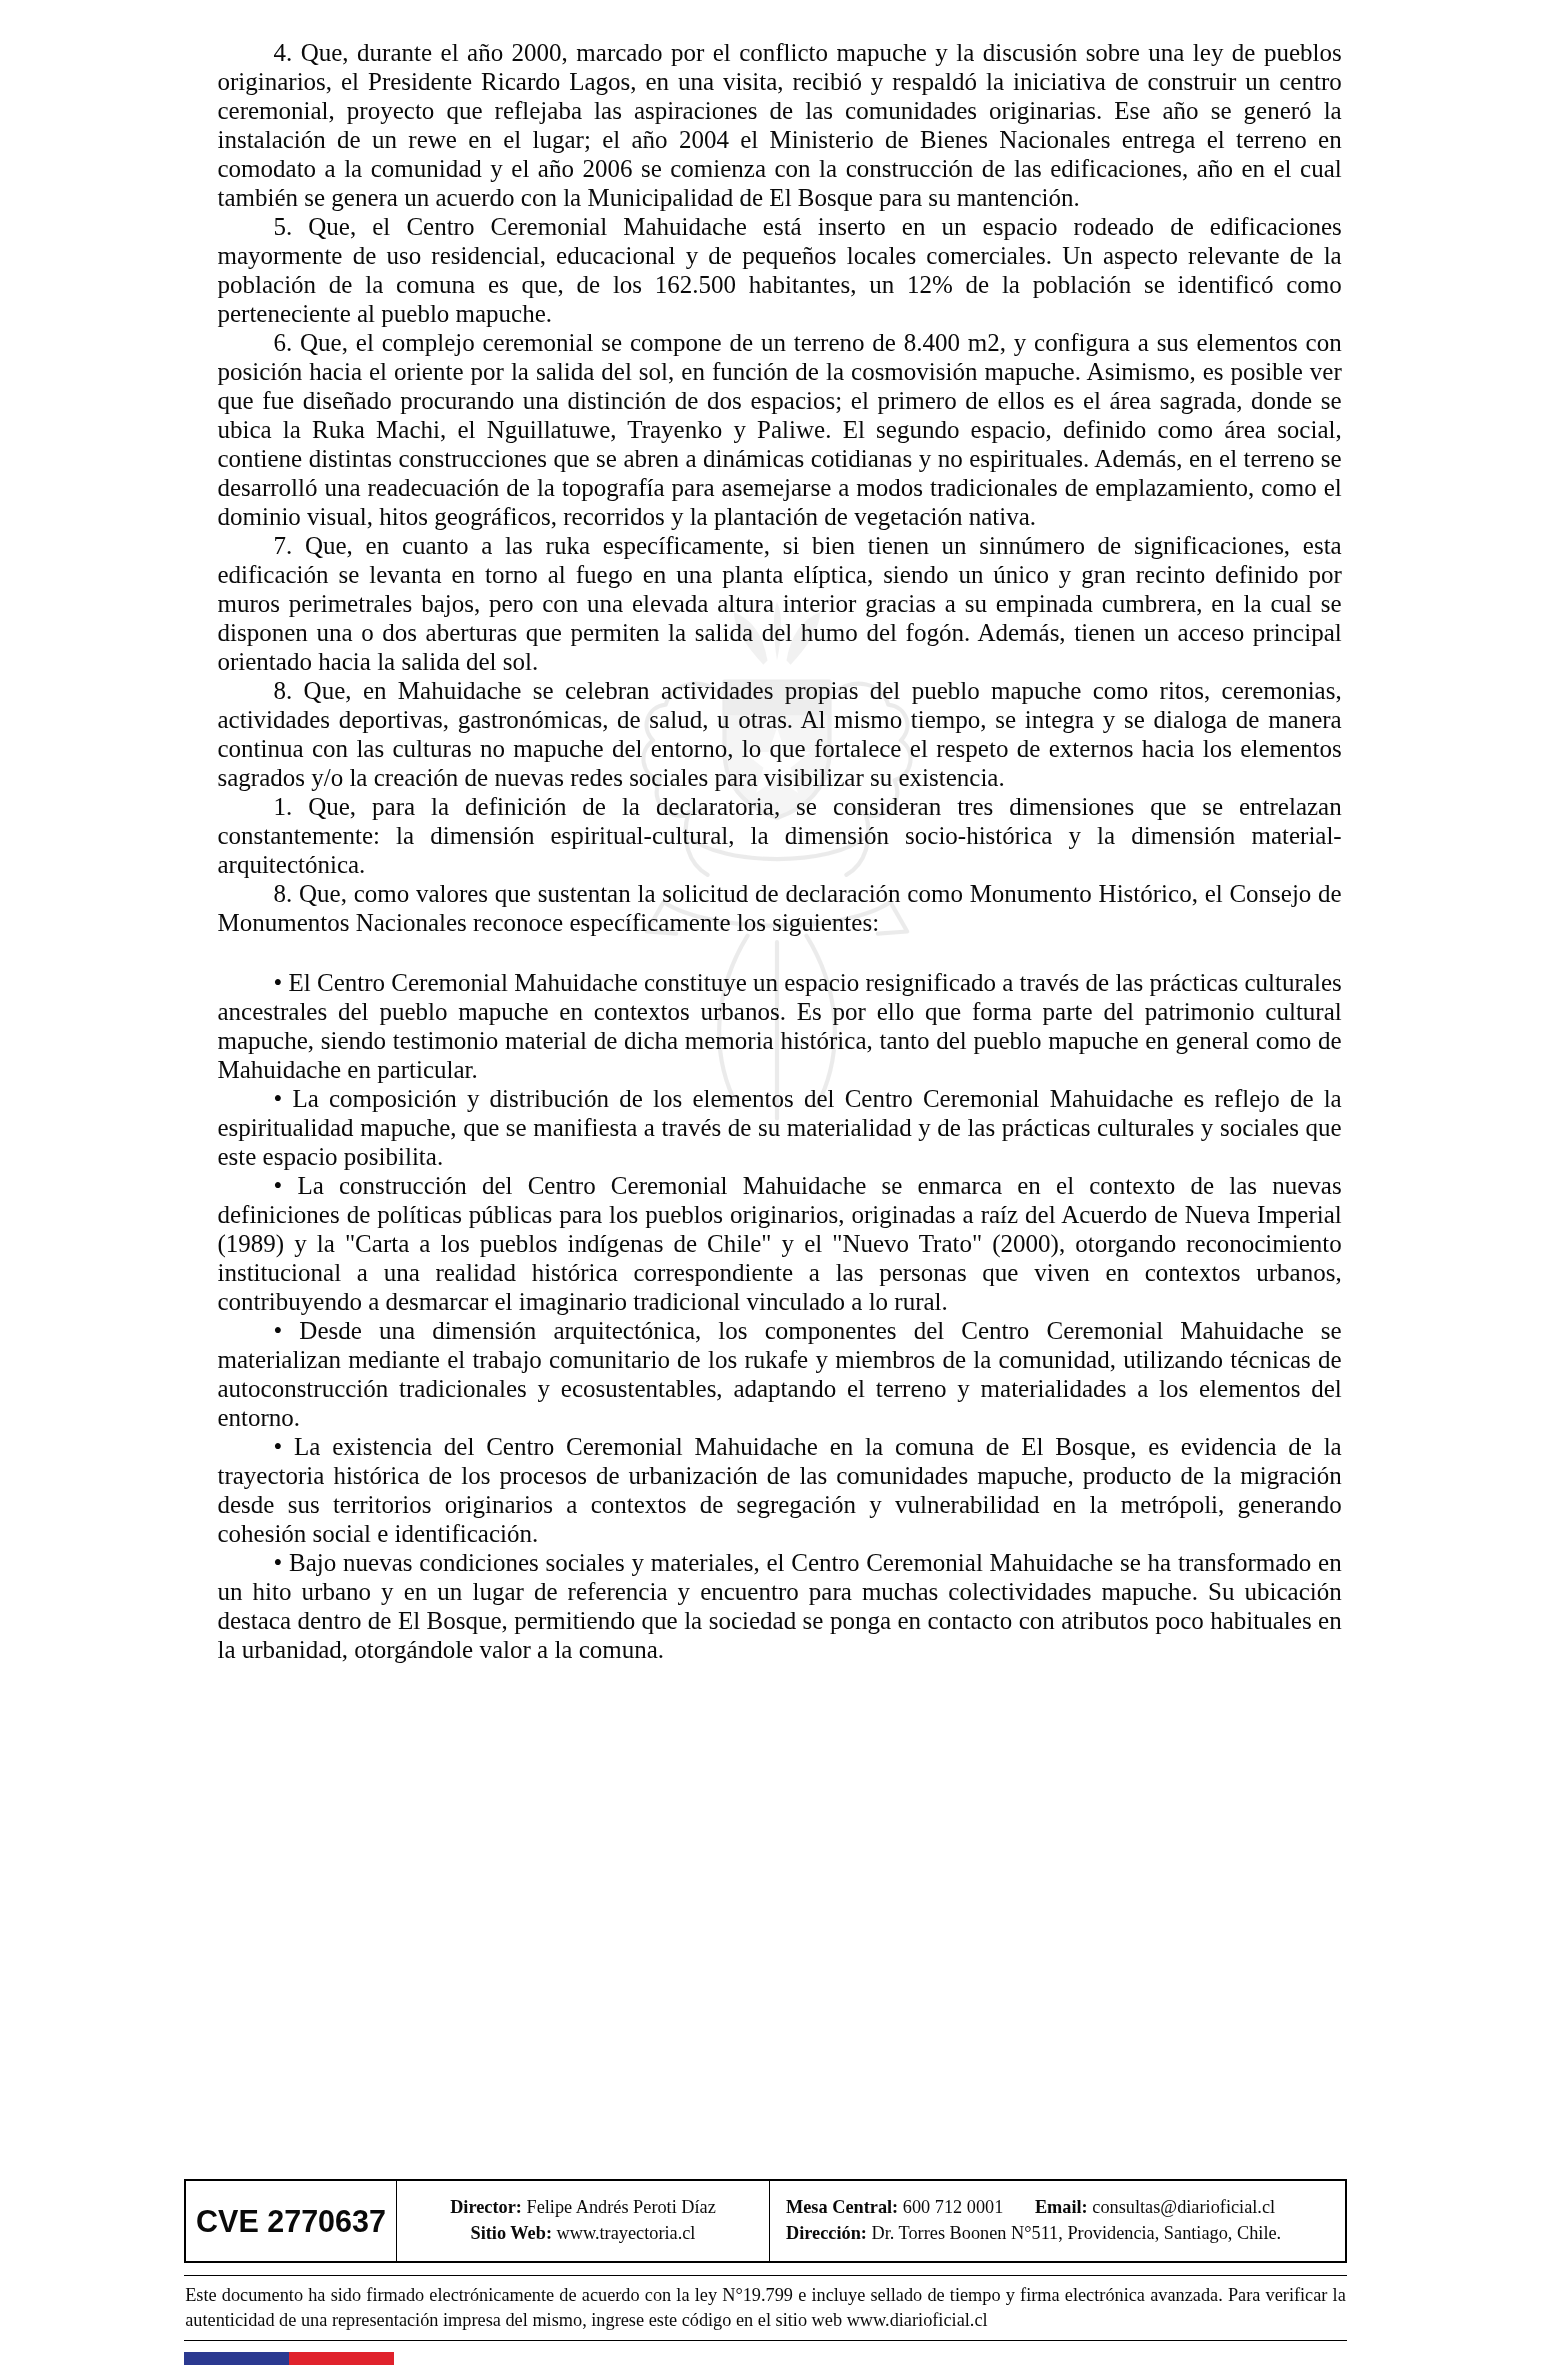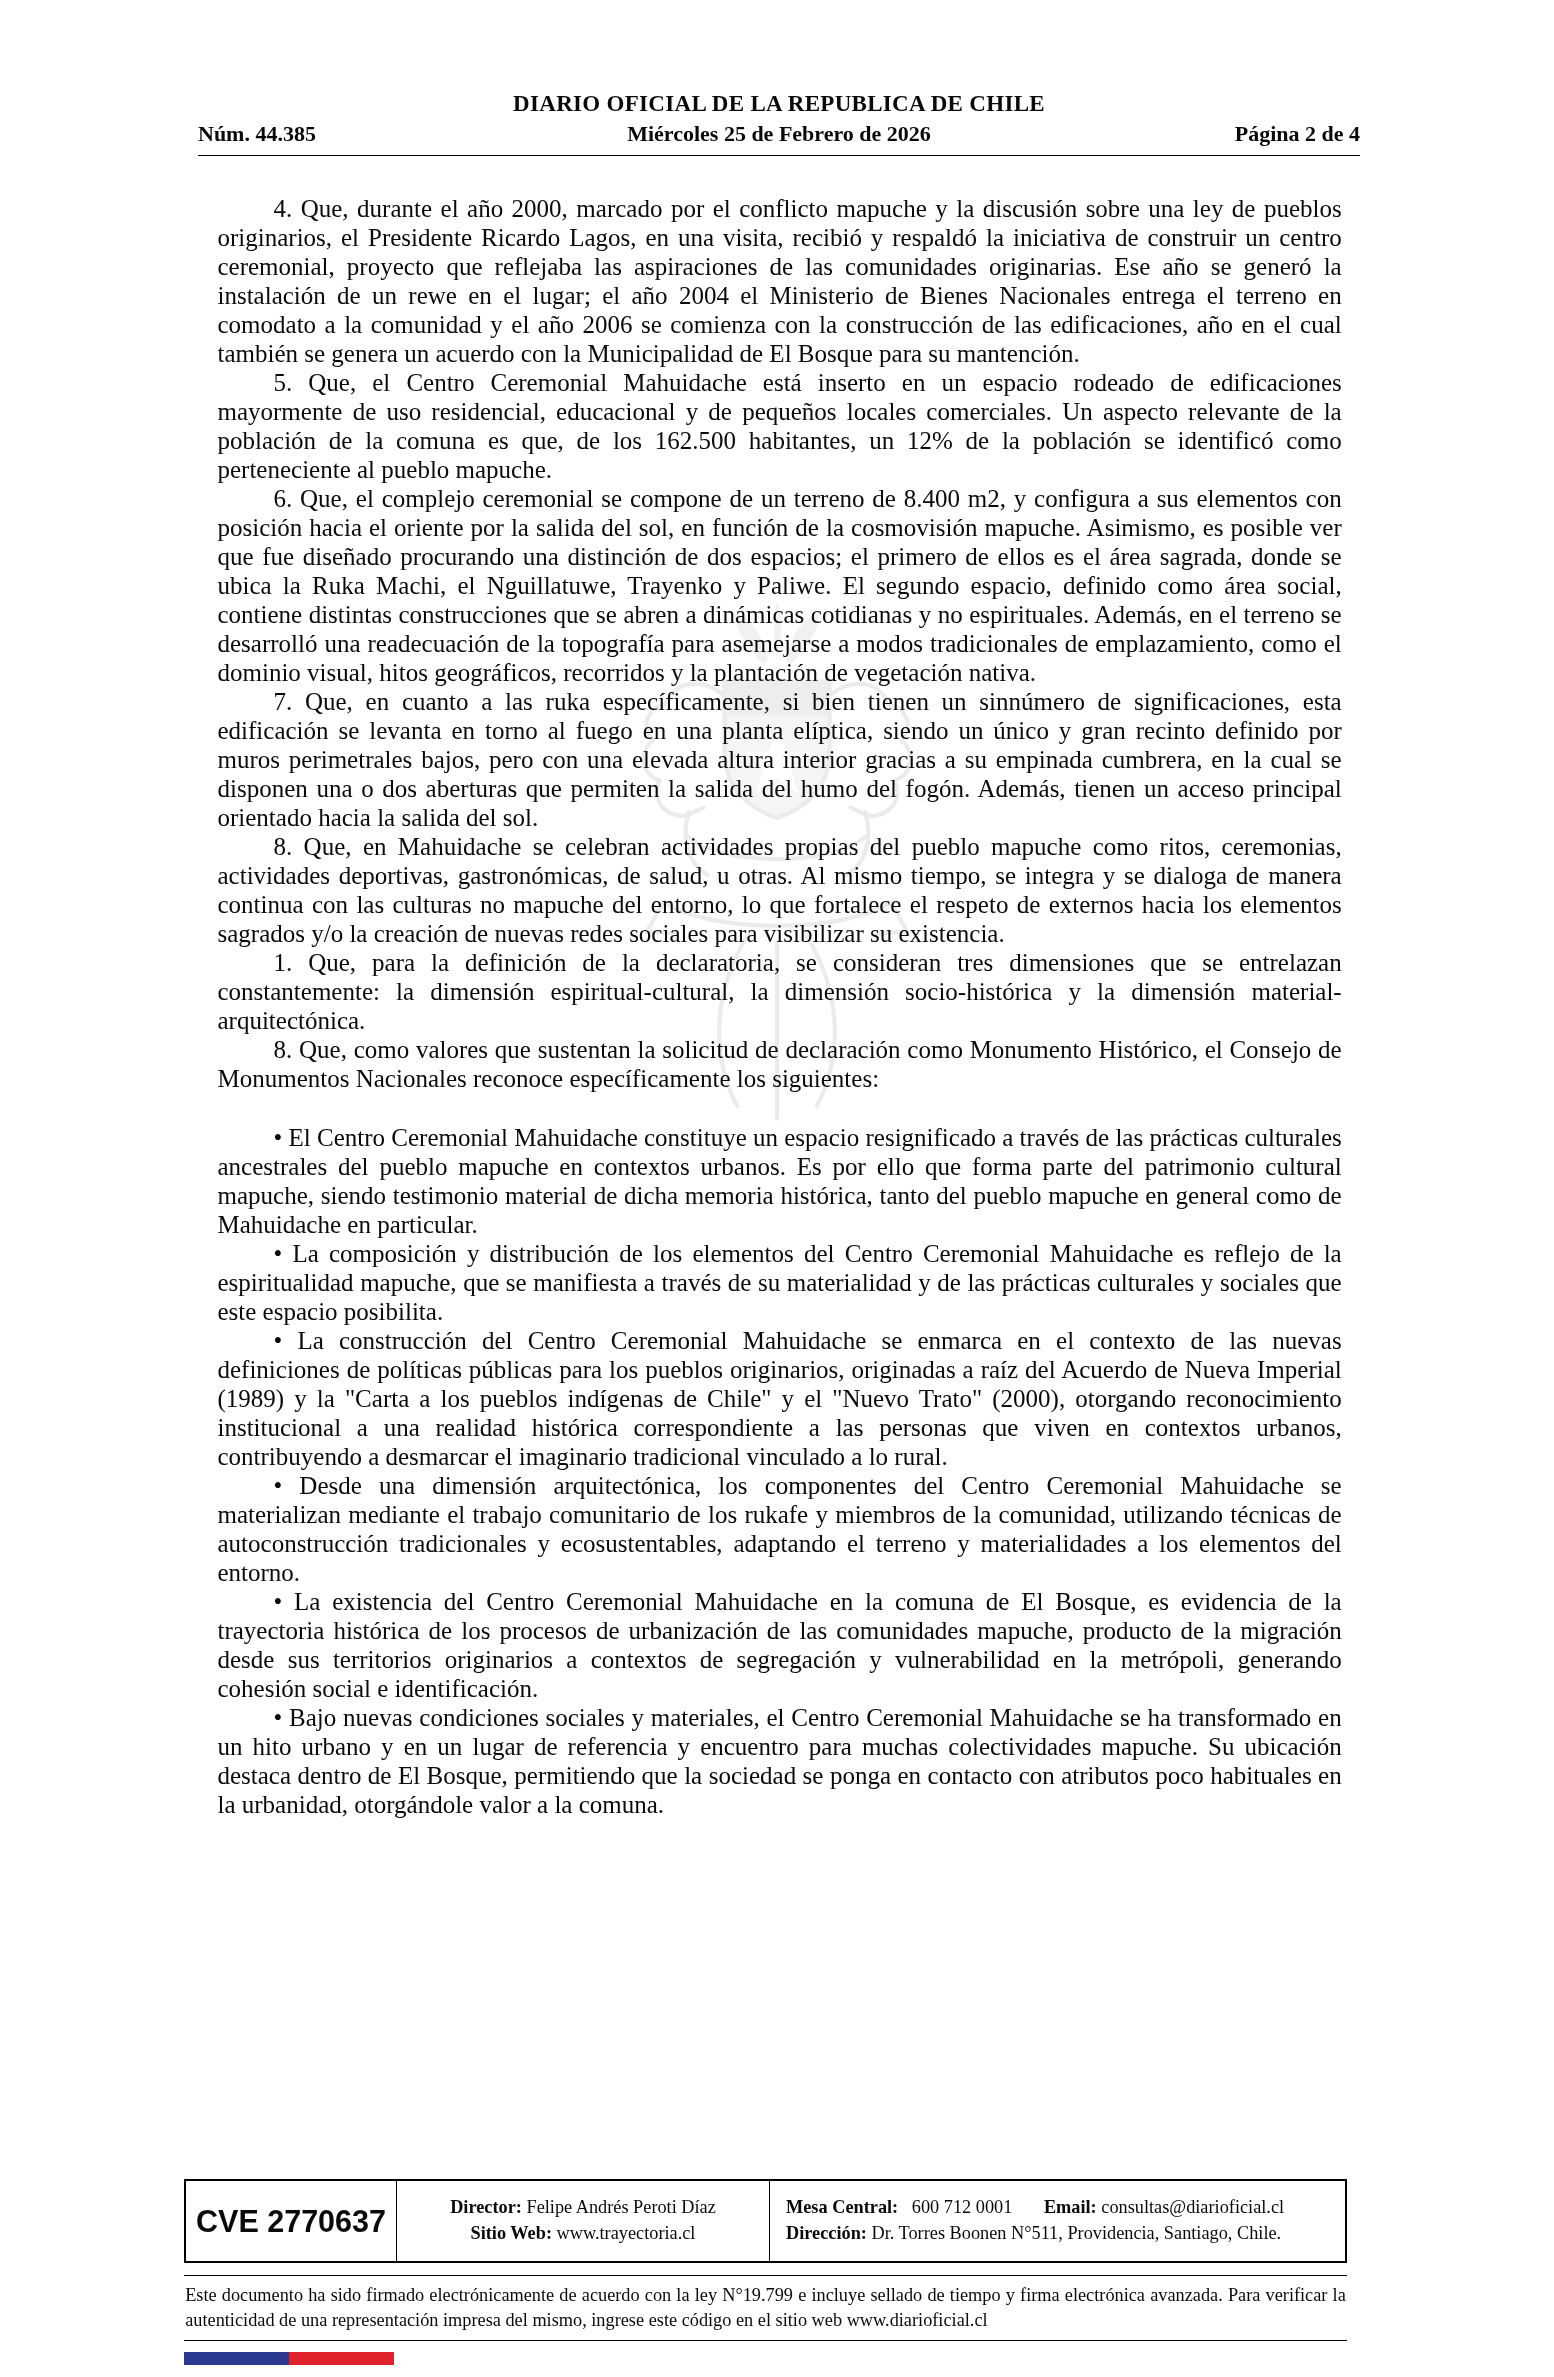--- a/index.html
+++ b/index.html
@@ -103,21 +103,21 @@
     box-sizing: border-box;
     border-left: 1.8px solid #000;
     padding: 9.8px 16px;
     font-size: 18.3px;
     line-height: 25.6px;
     display: flex;
     flex-direction: column;
     justify-content: center;
   }
   .b { font-weight: bold; }
-  .pair-gap { margin-right: 27px; margin-left: 9px; }
+  .pair-gap { margin-right: 27px; }
   .legal-note {
     margin-top: 12.2px;
     border-top: 1.2px solid #000;
     border-bottom: 1.2px solid #000;
     padding: 7.3px 1.2px;
     font-size: 18.3px;
     line-height: 24.4px;
     text-align: justify;
   }
   .flag-strip {
@@ -157,28 +157,20 @@
       <path d="M288 302 l16 28 -28 2"></path>
 
       <path d="M152 334 c-32 52 -36 112 -10 162"></path>
       <path d="M208 334 c32 52 36 112 10 162"></path>
       <path d="M180 340 v168"></path>
     </g>
   </svg>
 
   <div class="inner">
 
-    <div class="header">
-      <div class="header-title">DIARIO OFICIAL DE LA REPUBLICA DE CHILE</div>
-      <div class="header-meta">
-        <span class="left">Núm. 44.385</span>
-        <span class="mid">Miércoles 25 de Febrero de 2026</span>
-        <span class="right">Página 2 de 4</span>
-      </div>
-    </div>
 
     <div class="bodytext">
       <p>4. Que, durante el año 2000, marcado por el conflicto mapuche y la discusión sobre una ley de pueblos originarios, el Presidente Ricardo Lagos, en una visita, recibió y respaldó la iniciativa de construir un centro ceremonial, proyecto que reflejaba las aspiraciones de las comunidades originarias. Ese año se generó la instalación de un rewe en el lugar; el año 2004 el Ministerio de Bienes Nacionales entrega el terreno en comodato a la comunidad y el año 2006 se comienza con la construcción de las edificaciones, año en el cual también se genera un acuerdo con la Municipalidad de El Bosque para su mantención.</p>
       <p>5. Que, el Centro Ceremonial Mahuidache está inserto en un espacio rodeado de edificaciones mayormente de uso residencial, educacional y de pequeños locales comerciales. Un aspecto relevante de la población de la comuna es que, de los 162.500 habitantes, un 12% de la población se identificó como perteneciente al pueblo mapuche.</p>
       <p>6. Que, el complejo ceremonial se compone de un terreno de 8.400 m2, y configura a sus elementos con posición hacia el oriente por la salida del sol, en función de la cosmovisión mapuche. Asimismo, es posible ver que fue diseñado procurando una distinción de dos espacios; el primero de ellos es el área sagrada, donde se ubica la Ruka Machi, el Nguillatuwe, Trayenko y Paliwe. El segundo espacio, definido como área social, contiene distintas construcciones que se abren a dinámicas cotidianas y no espirituales. Además, en el terreno se desarrolló una readecuación de la topografía para asemejarse a modos tradicionales de emplazamiento, como el dominio visual, hitos geográficos, recorridos y la plantación de vegetación nativa.</p>
       <p>7. Que, en cuanto a las ruka específicamente, si bien tienen un sinnúmero de significaciones, esta edificación se levanta en torno al fuego en una planta elíptica, siendo un único y gran recinto definido por muros perimetrales bajos, pero con una elevada altura interior gracias a su empinada cumbrera, en la cual se disponen una o dos aberturas que permiten la salida del humo del fogón. Además, tienen un acceso principal orientado hacia la salida del sol.</p>
       <p>8. Que, en Mahuidache se celebran actividades propias del pueblo mapuche como ritos, ceremonias, actividades deportivas, gastronómicas, de salud, u otras. Al mismo tiempo, se integra y se dialoga de manera continua con las culturas no mapuche del entorno, lo que fortalece el respeto de externos hacia los elementos sagrados y/o la creación de nuevas redes sociales para visibilizar su existencia.</p>
       <p>1. Que, para la definición de la declaratoria, se consideran tres dimensiones que se entrelazan constantemente: la dimensión espiritual-cultural, la dimensión socio-histórica y la dimensión material-arquitectónica.</p>
       <p>8. Que, como valores que sustentan la solicitud de declaración como Monumento Histórico, el Consejo de Monumentos Nacionales reconoce específicamente los siguientes:</p>
       <p class="gap-top">• El Centro Ceremonial Mahuidache constituye un espacio resignificado a través de las prácticas culturales ancestrales del pueblo mapuche en contextos urbanos. Es por ello que forma parte del patrimonio cultural mapuche, siendo testimonio material de dicha memoria histórica, tanto del pueblo mapuche en general como de Mahuidache en particular.</p>

